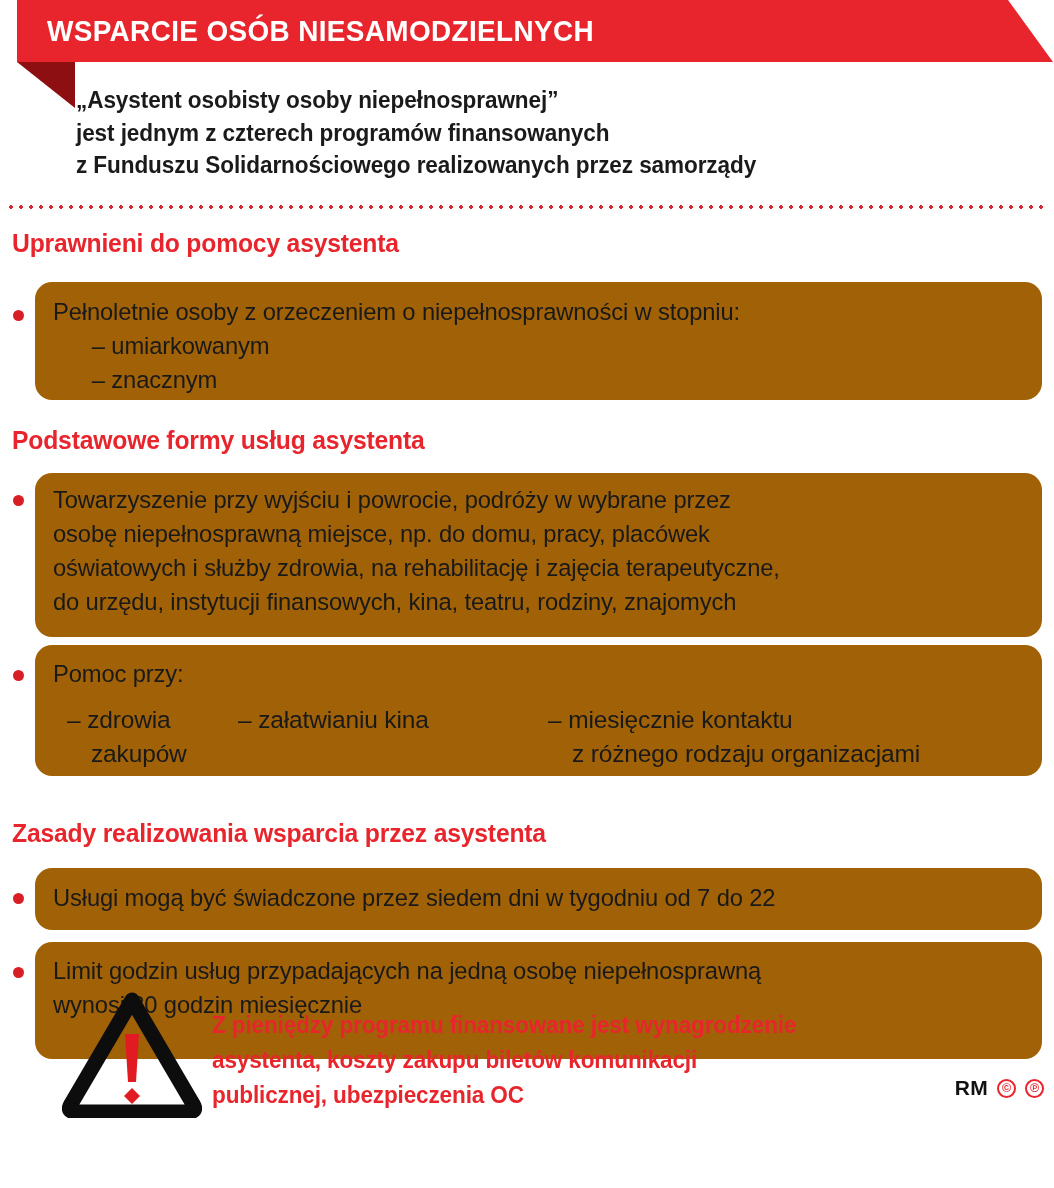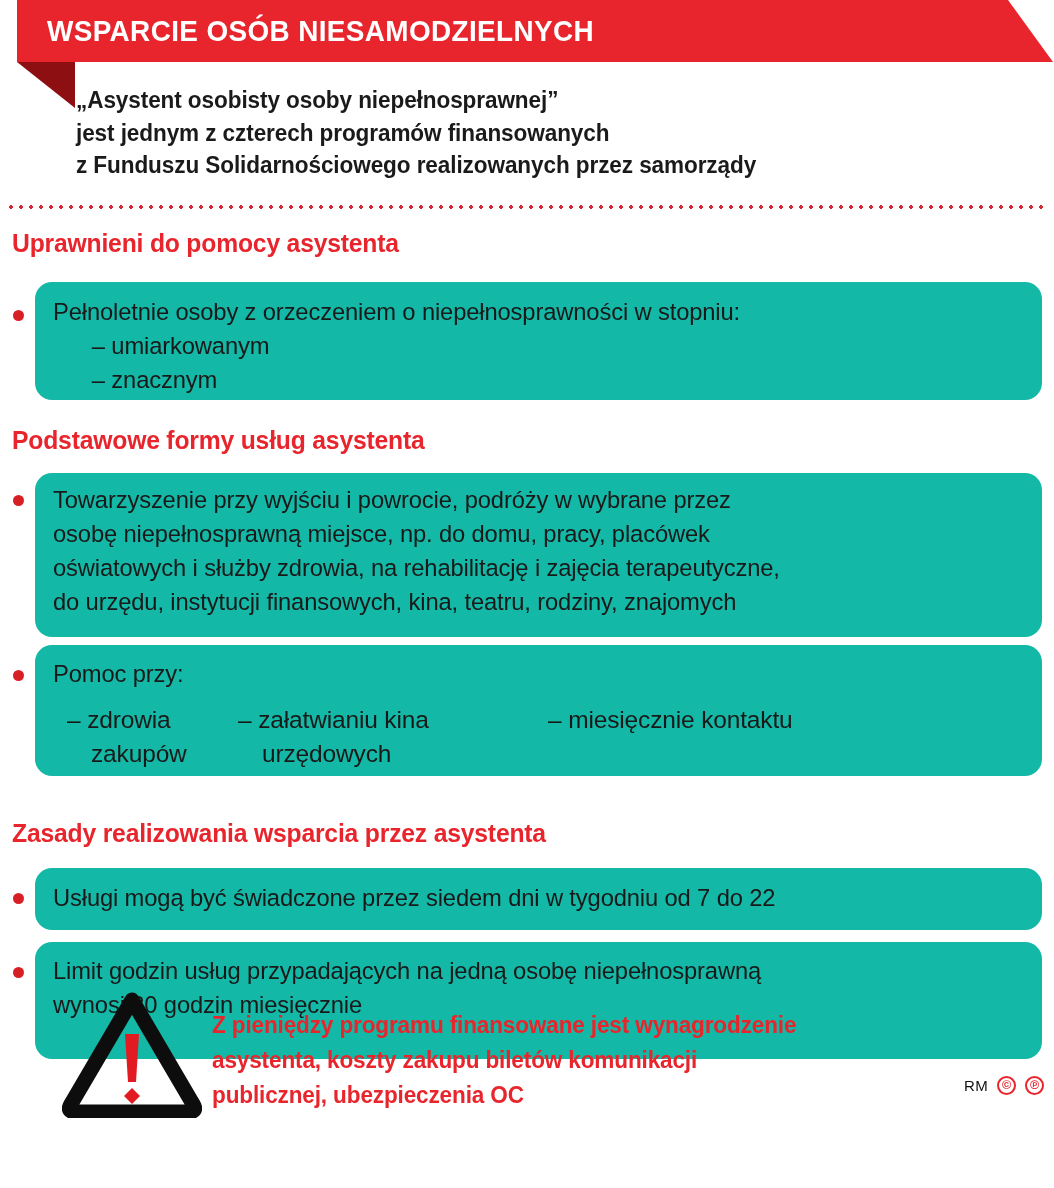--- a/index.html
+++ b/index.html
@@ -99,21 +99,21 @@
     letter-spacing: -0.2px;
     white-space: nowrap;
     transform: scaleX(0.95);
     transform-origin: left top;
   }
 
   .card {
     position: absolute;
     left: 35px;
     width: 1007px;
-    background: #14b8a6;
+    background: #a16207;
     border-radius: 17px;
   }
   .bullet {
     position: absolute;
     left: 14px;
     width: 11px;
     height: 11px;
     border-radius: 50%;
     background: #d81f26;
   }
@@ -170,22 +170,22 @@
 
   .credits {
     position: absolute;
     right: 10px;
     top: 96px;
     display: flex;
     align-items: center;
     gap: 9px;
   }
   .credit-rm {
-    font-size: 15px;
-    font-weight: normal;
+    font-size: 21px;
+    font-weight: bold;
     color: #111111;
     letter-spacing: 0.3px;
   }
   .credit-mark {
     width: 19px;
     height: 19px;
     border: 2px solid #e8252c;
     border-radius: 50%;
     color: #e8252c;
     font-size: 12.5px;
@@ -243,24 +243,24 @@
     <div class="card-text" style="left:18px; top:12px;">
       <span class="para-line">Pomoc przy:</span>
     </div>
     <div class="cols" style="top:58px; left:18px;">
       <div class="col" style="left:14px;">
         <span class="c1">– zdrowia</span>
         <span class="c2">zakupów</span>
       </div>
       <div class="col" style="left:185px;">
         <span class="c1">– załatwianiu kina</span>
-        <span class="c2">urzędowych</span>
       </div>
       <div class="col" style="left:495px;">
         <span class="c1">– miesięcznie kontaktu</span>
+        <span class="c2">z różnego rodzaju organizacjami</span>
       </div>
     </div>
   </div>
 
   <div class="section-head" style="top:818px;">Zasady realizowania wsparcia przez asystenta</div>
 
   <div class="card" style="top:868px; height:62px;padding-left:33px;">
     <div class="bullet" style="left:-22px; top:25px;"></div>
     <div class="card-text" style="left:18px; top:13px;">
       <span class="para-line">Usługi mogą być świadczone przez siedem dni w tygodniu od 7 do 22</span>

